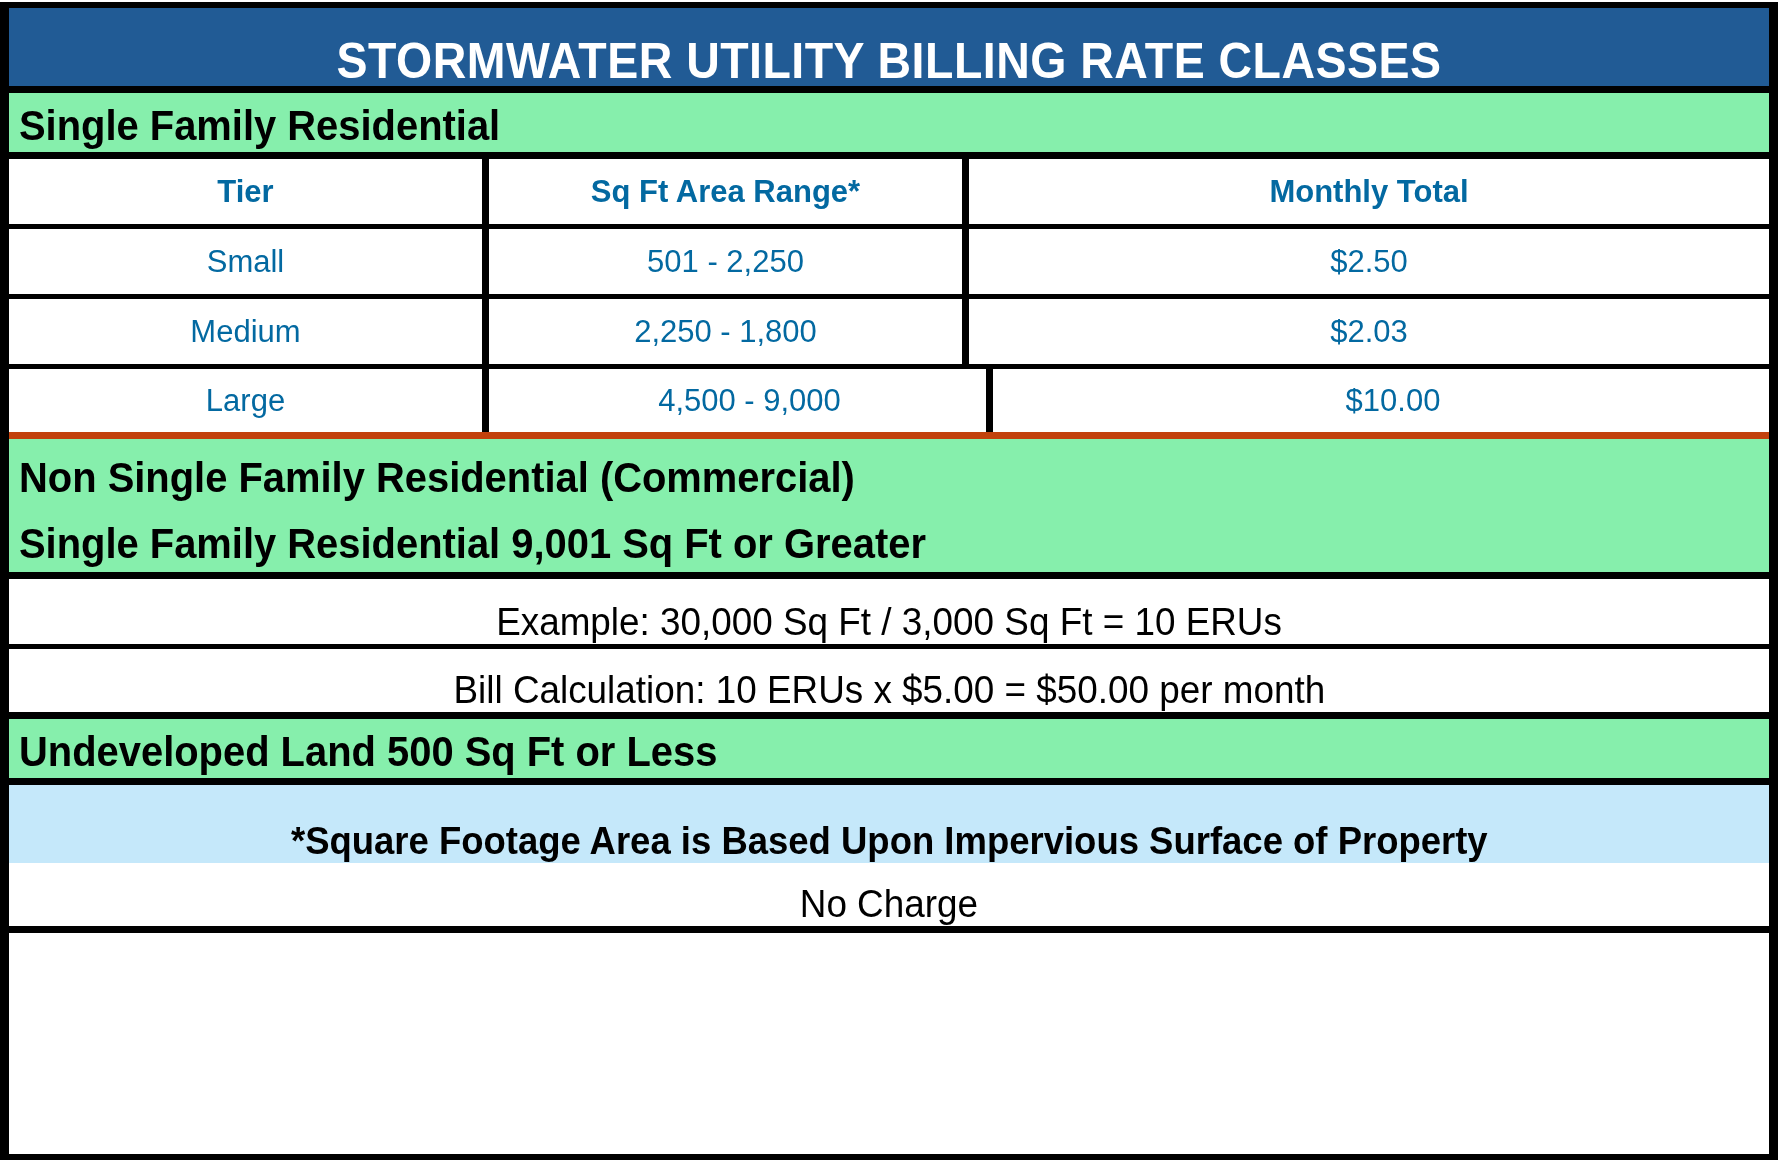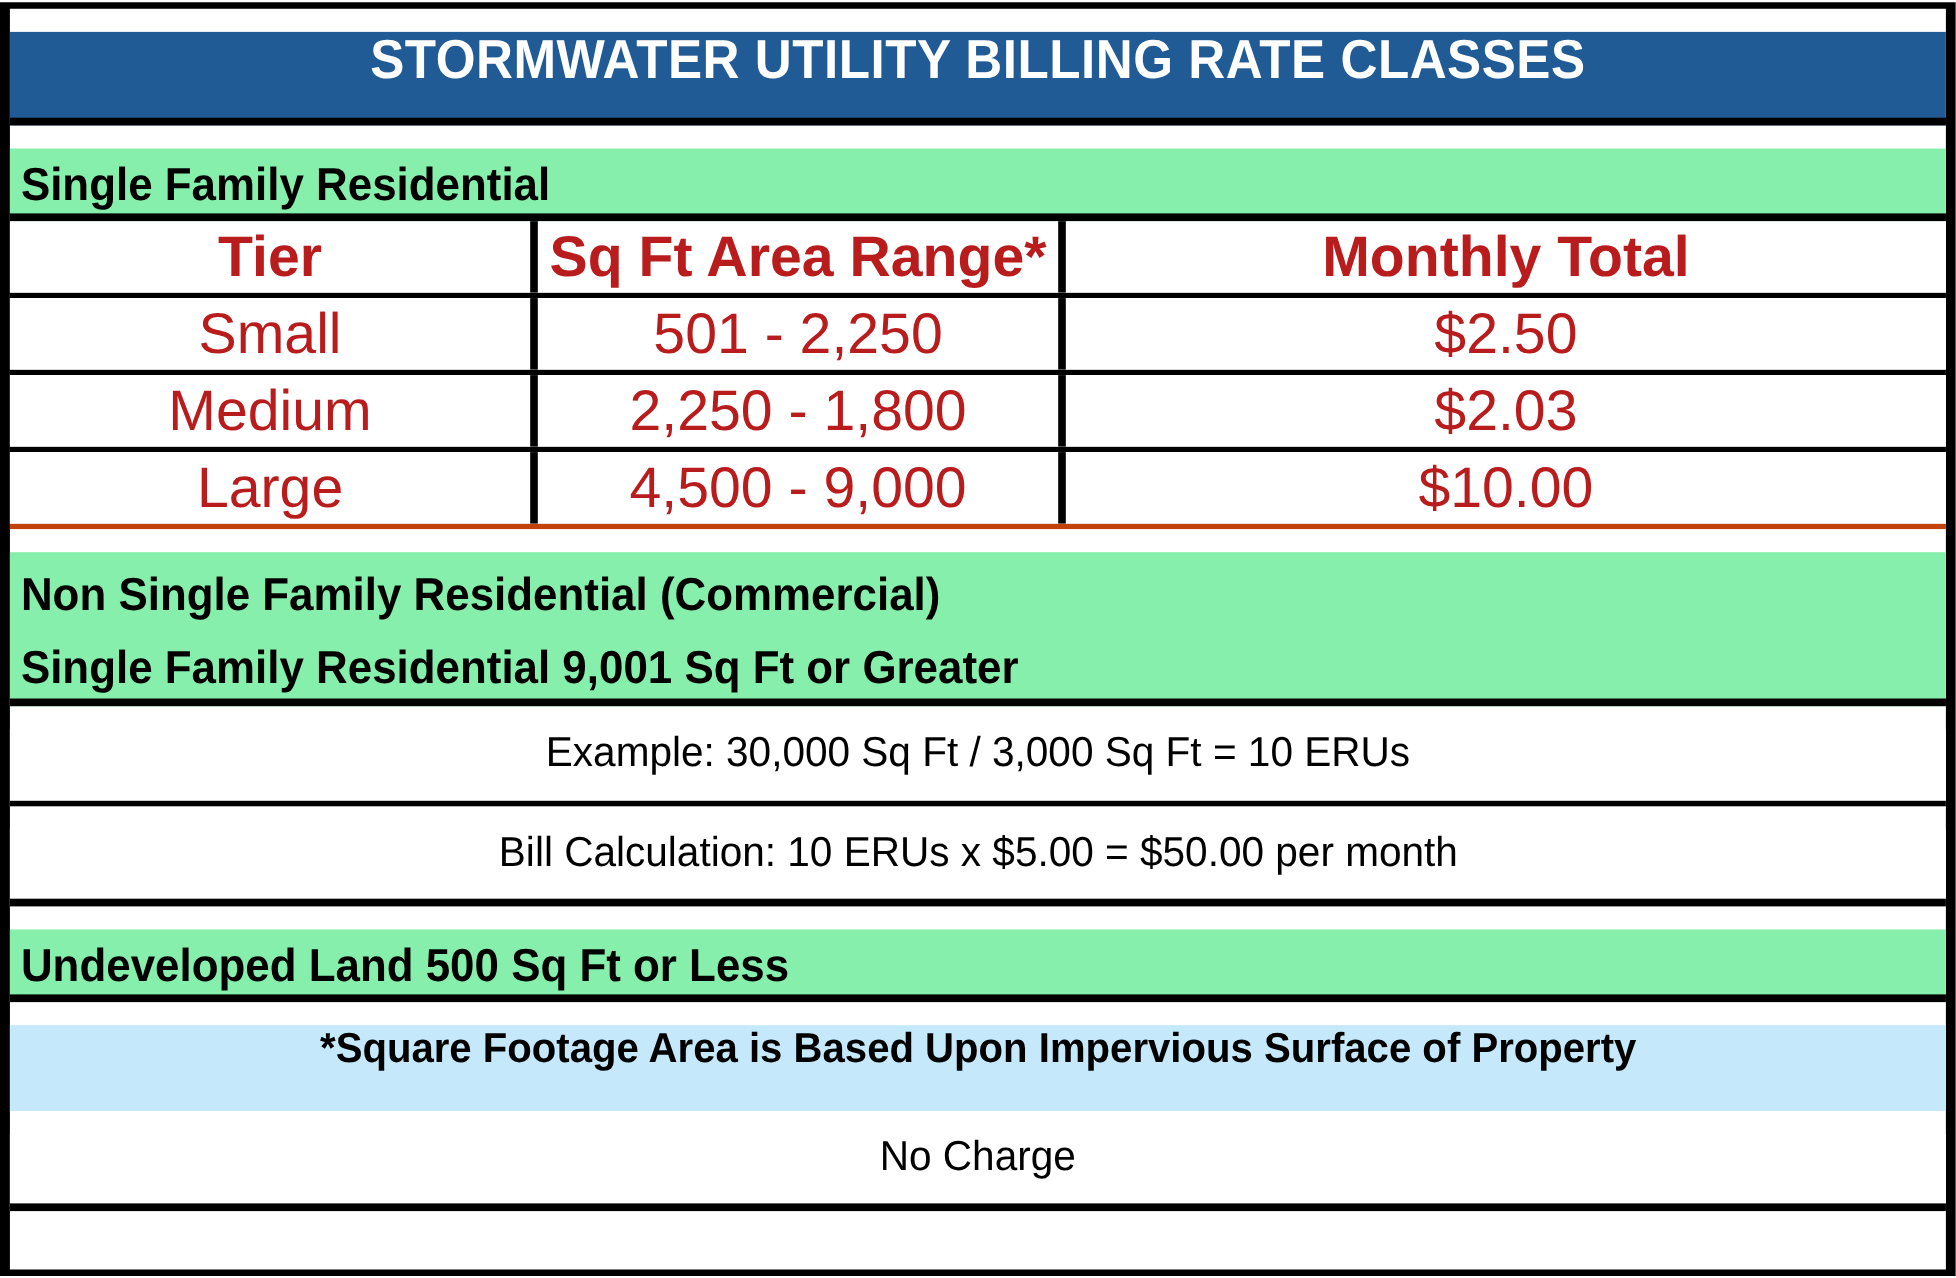--- a/index.html
+++ b/index.html
@@ -36,23 +36,22 @@
     border-bottom: 6px solid #000000;
     background: #ffffff;
     display: flex;
     flex-direction: column;
   }
 
   .row {
     box-sizing: border-box;
     width: 100%;
     display: flex;
-    align-items: flex-start;
+    align-items: flex-end;
     position: relative;
-    margin-top: 21px;
   }
 
   
   .title-band {
     height: 85px;
     background: #215b95;
     justify-content: center;
     border-bottom: 7px solid #000000;
     flex: 0 0 auto;
   }
@@ -106,29 +105,30 @@
     display: flex;
     flex-direction: column;
   }
   .tier-row {
     display: flex;
     height: 70px;
     box-sizing: border-box;
     border-bottom: 5px solid #000000;
   }
   .tier-row.last {
-    border-bottom: 5px solid #c2410c;
+    border-bottom: 7px solid #c2410c;
+    gap: 24px;
   }
   .tier-cell {
     box-sizing: border-box;
     display: flex;
     align-items: center;
     justify-content: center;
-    font-size: 52px;
-    color: #b91c1c;
+    font-size: 31px;
+    color: #0369a1;
     height: 100%;
     background: #ffffff;
     overflow: hidden;
     white-space: nowrap;
   }
   .tier-cell.c1 { width: 480px; border-right: 7px solid #000000; }
   .tier-cell.c2 { width: 480px; border-right: 7px solid #000000; }
   .tier-cell.c3 { flex: 1 1 auto; }
   .tier-row.head .tier-cell { font-weight: bold; }
 

